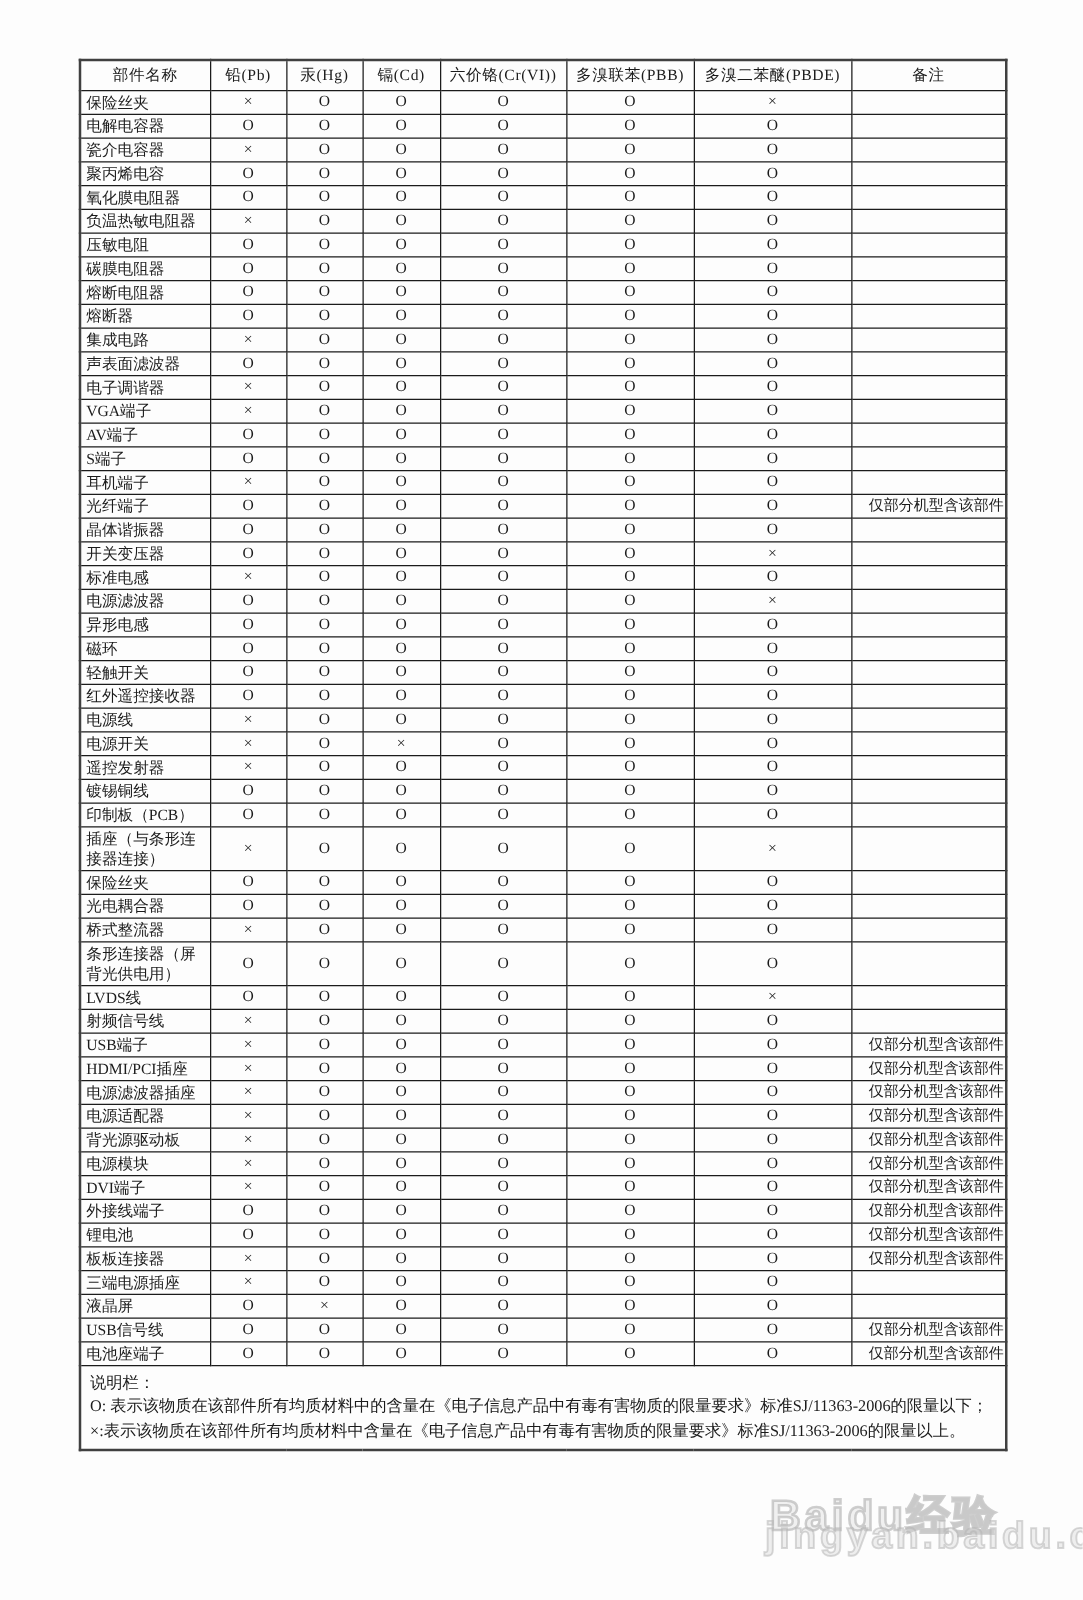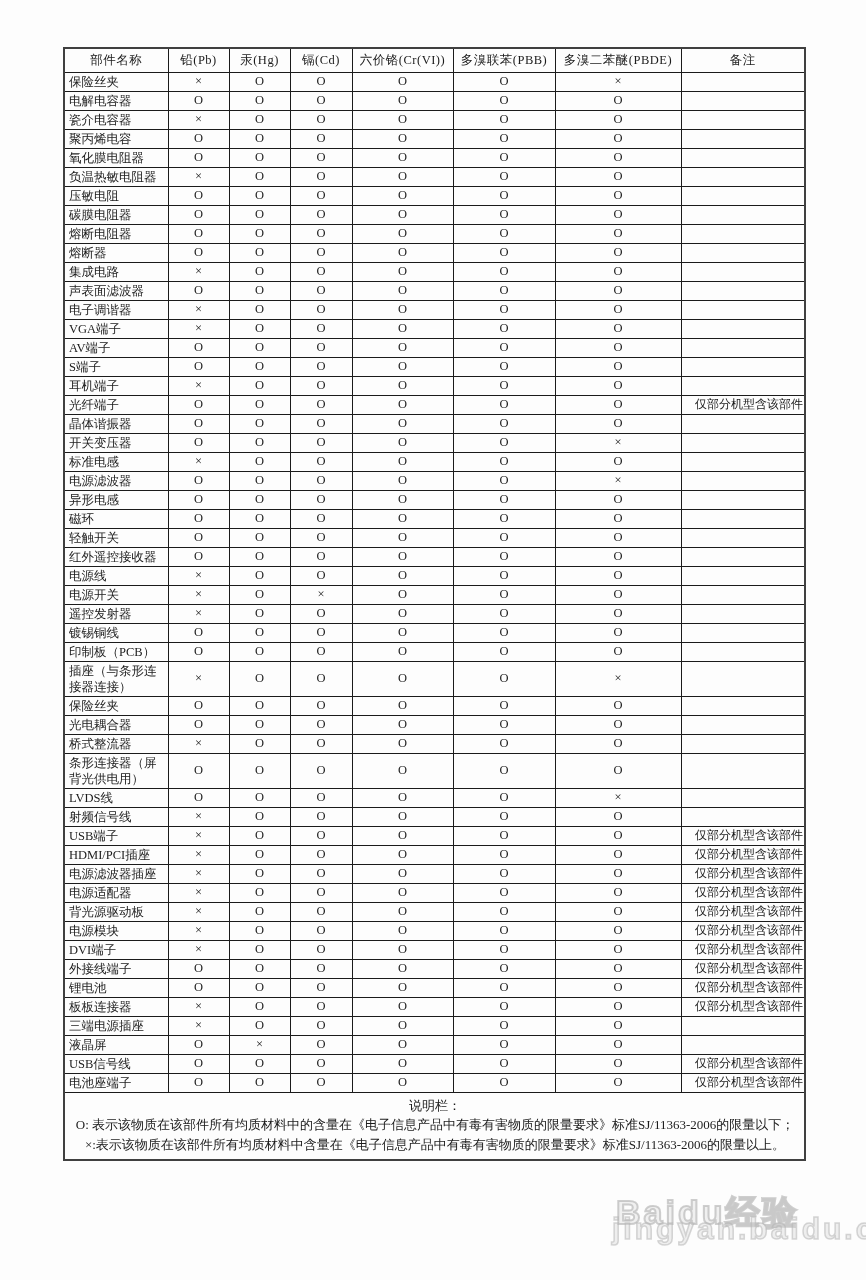--- a/index.html
+++ b/index.html
@@ -42,21 +42,21 @@
     line-height: 1.28;
   }
   .doc-table td.val { text-align: center; line-height: 1.1; }
   .doc-table td.remark { text-align: right; font-size: 12px; padding: 0 1px; }
   .doc-table td.notes-cell {
     padding: 3px 6px 5px 7px;
     font-size: 13px;
     line-height: 1.5;
     text-align: left;
   }
-  .notes-line { white-space: nowrap; text-align: center; }
+  .notes-line { white-space: nowrap; }
   .wm-brand {
     position: absolute;
     left: 616px; top: 1190px;
     font-family: "Liberation Sans", "DejaVu Sans", sans-serif;
     font-size: 34px;
     font-weight: bold;
     letter-spacing: 3px;
     white-space: nowrap;
     color: rgba(214, 214, 214, 0.32);
     -webkit-text-stroke: 2px rgba(172, 172, 172, 0.58);

